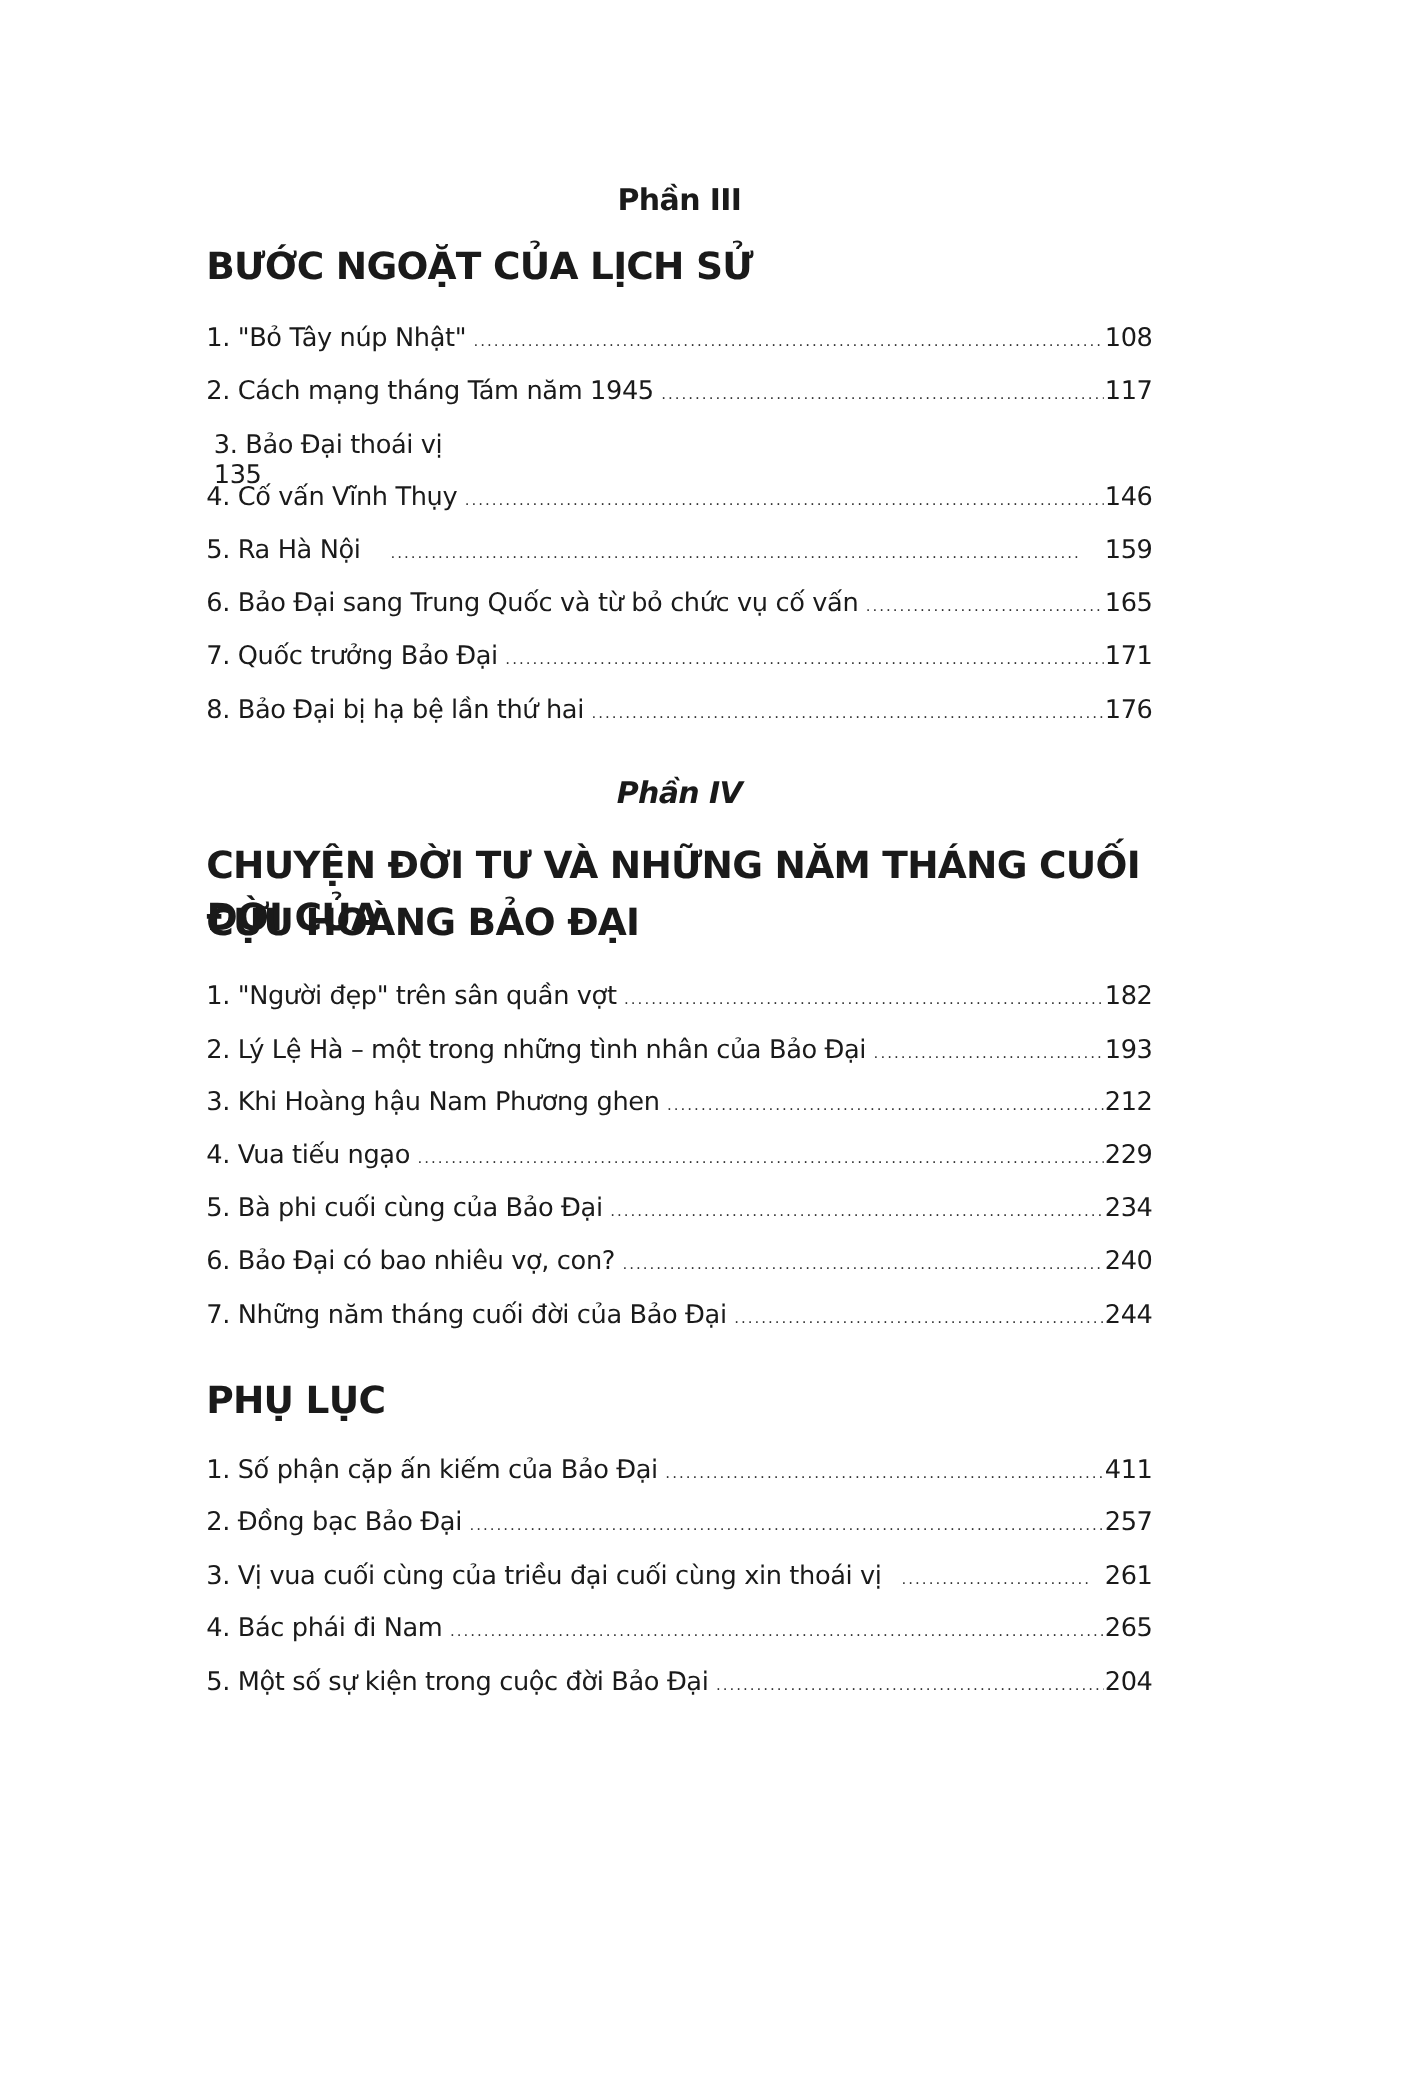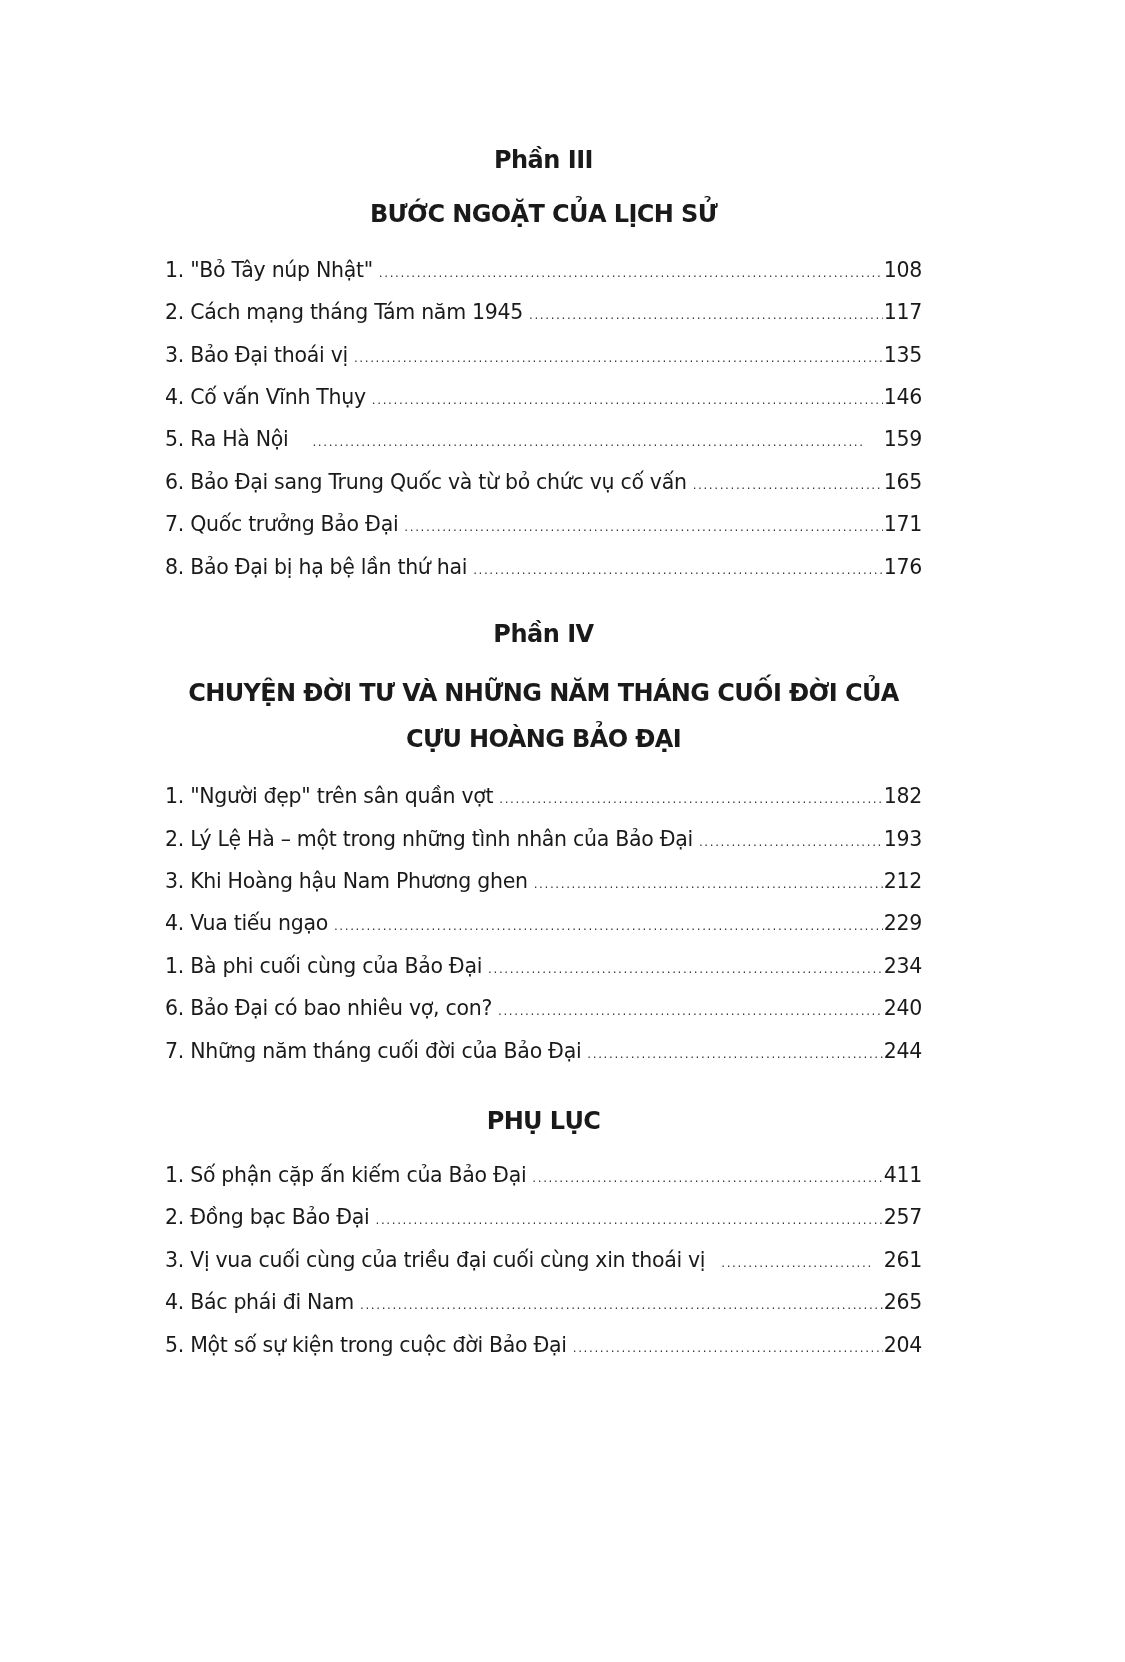--- a/index.html
+++ b/index.html
@@ -1,22 +1,22 @@
 <!DOCTYPE html>
 <html><head>
 <meta charset="utf-8">
 <style>
   html, body { margin: 0; padding: 0; background: #ffffff; }
   body { width: 1125px; height: 1662px; position: relative; overflow: hidden;
          font-family: "DejaVu Sans", sans-serif; color: #1a1a1a; }
   .page { position: absolute; left: 165px; top: 0; width: 757px; }
   .part-label { position: absolute; left: 0; width: 757px; text-align: center;
                 font-weight: bold; font-size: 24px; letter-spacing: -0.5px; }
-  .part-title { position: absolute; left: 0; width: 757px; text-align: center;
-                font-weight: bold; font-size: 24px; letter-spacing: -0.6px; line-height: 42px; }
+  .part-title { position: absolute; left: 0; width: 757px; text-align: left;
+                font-weight: bold; font-size: 30px; letter-spacing: -0.6px; line-height: 42px; }
   .toc-row { position: absolute; left: 0; width: 757px; height: 28px;
              display: flex; align-items: baseline; font-size: 20.5px; letter-spacing: -0.3px; }
   .toc-title { white-space: nowrap; flex: 0 0 auto; }
   .toc-dots { flex: 1 1 auto; overflow: hidden; white-space: nowrap; margin: 0 1px 0 6px;
               letter-spacing: 1.6px; font-size: 12px; color: #333; }
   .toc-dots::after { content: "........................................................................................................................................................................................................................................................................................................................................"; }
   .toc-page { flex: 0 0 auto; }
 </style>
 </head>
 <body>
@@ -29,21 +29,21 @@
   <div class="toc-row" style="top:258px;">
       <span class="toc-title">1. "Bỏ Tây núp Nhật"</span>
       <span class="toc-dots"></span>
       <span class="toc-page">108</span>
     </div>
   <div class="toc-row" style="top:300px;">
       <span class="toc-title">2. Cách mạng tháng Tám năm 1945</span>
       <span class="toc-dots"></span>
       <span class="toc-page">117</span>
     </div>
-  <div class="toc-row" style="top:343px;">
+  <div class="toc-row" style="top:343px;flex-direction:column;">
       <span class="toc-title">3. Bảo Đại thoái vị</span>
       <span class="toc-dots"></span>
       <span class="toc-page">135</span>
     </div>
   <div class="toc-row" style="top:385px;">
       <span class="toc-title">4. Cố vấn Vĩnh Thụy</span>
       <span class="toc-dots"></span>
       <span class="toc-page">146</span>
     </div>
   <div class="toc-row" style="top:427px;gap:18px;">
@@ -60,21 +60,21 @@
       <span class="toc-title">7. Quốc trưởng Bảo Đại</span>
       <span class="toc-dots"></span>
       <span class="toc-page">171</span>
     </div>
   <div class="toc-row" style="top:555px;">
       <span class="toc-title">8. Bảo Đại bị hạ bệ lần thứ hai</span>
       <span class="toc-dots"></span>
       <span class="toc-page">176</span>
     </div>
 
-  <div class="part-label" style="top:620px;">Phần IV</div>
+  <div class="part-label" style="top:620px;font-style:italic;">Phần IV</div>
   <div class="part-title" style="top:672px;">CHUYỆN ĐỜI TƯ VÀ NHỮNG NĂM THÁNG CUỐI ĐỜI CỦA</div>
   <div class="part-title" style="top:718px;">CỰU HOÀNG BẢO ĐẠI</div>
 
   <div class="toc-row" style="top:784px;">
       <span class="toc-title">1. "Người đẹp" trên sân quần vợt</span>
       <span class="toc-dots"></span>
       <span class="toc-page">182</span>
     </div>
   <div class="toc-row" style="top:827px;">
       <span class="toc-title">2. Lý Lệ Hà – một trong những tình nhân của Bảo Đại</span>
@@ -85,21 +85,21 @@
       <span class="toc-title">3. Khi Hoàng hậu Nam Phương ghen</span>
       <span class="toc-dots"></span>
       <span class="toc-page">212</span>
     </div>
   <div class="toc-row" style="top:911px;">
       <span class="toc-title">4. Vua tiếu ngạo</span>
       <span class="toc-dots"></span>
       <span class="toc-page">229</span>
     </div>
   <div class="toc-row" style="top:954px;">
-      <span class="toc-title">1. Bà phi cuối cùng của Bảo Đại</span>
+      <span class="toc-title">5. Bà phi cuối cùng của Bảo Đại</span>
       <span class="toc-dots"></span>
       <span class="toc-page">234</span>
     </div>
   <div class="toc-row" style="top:996px;">
       <span class="toc-title">6. Bảo Đại có bao nhiêu vợ, con?</span>
       <span class="toc-dots"></span>
       <span class="toc-page">240</span>
     </div>
   <div class="toc-row" style="top:1039px;">
       <span class="toc-title">7. Những năm tháng cuối đời của Bảo Đại</span>

